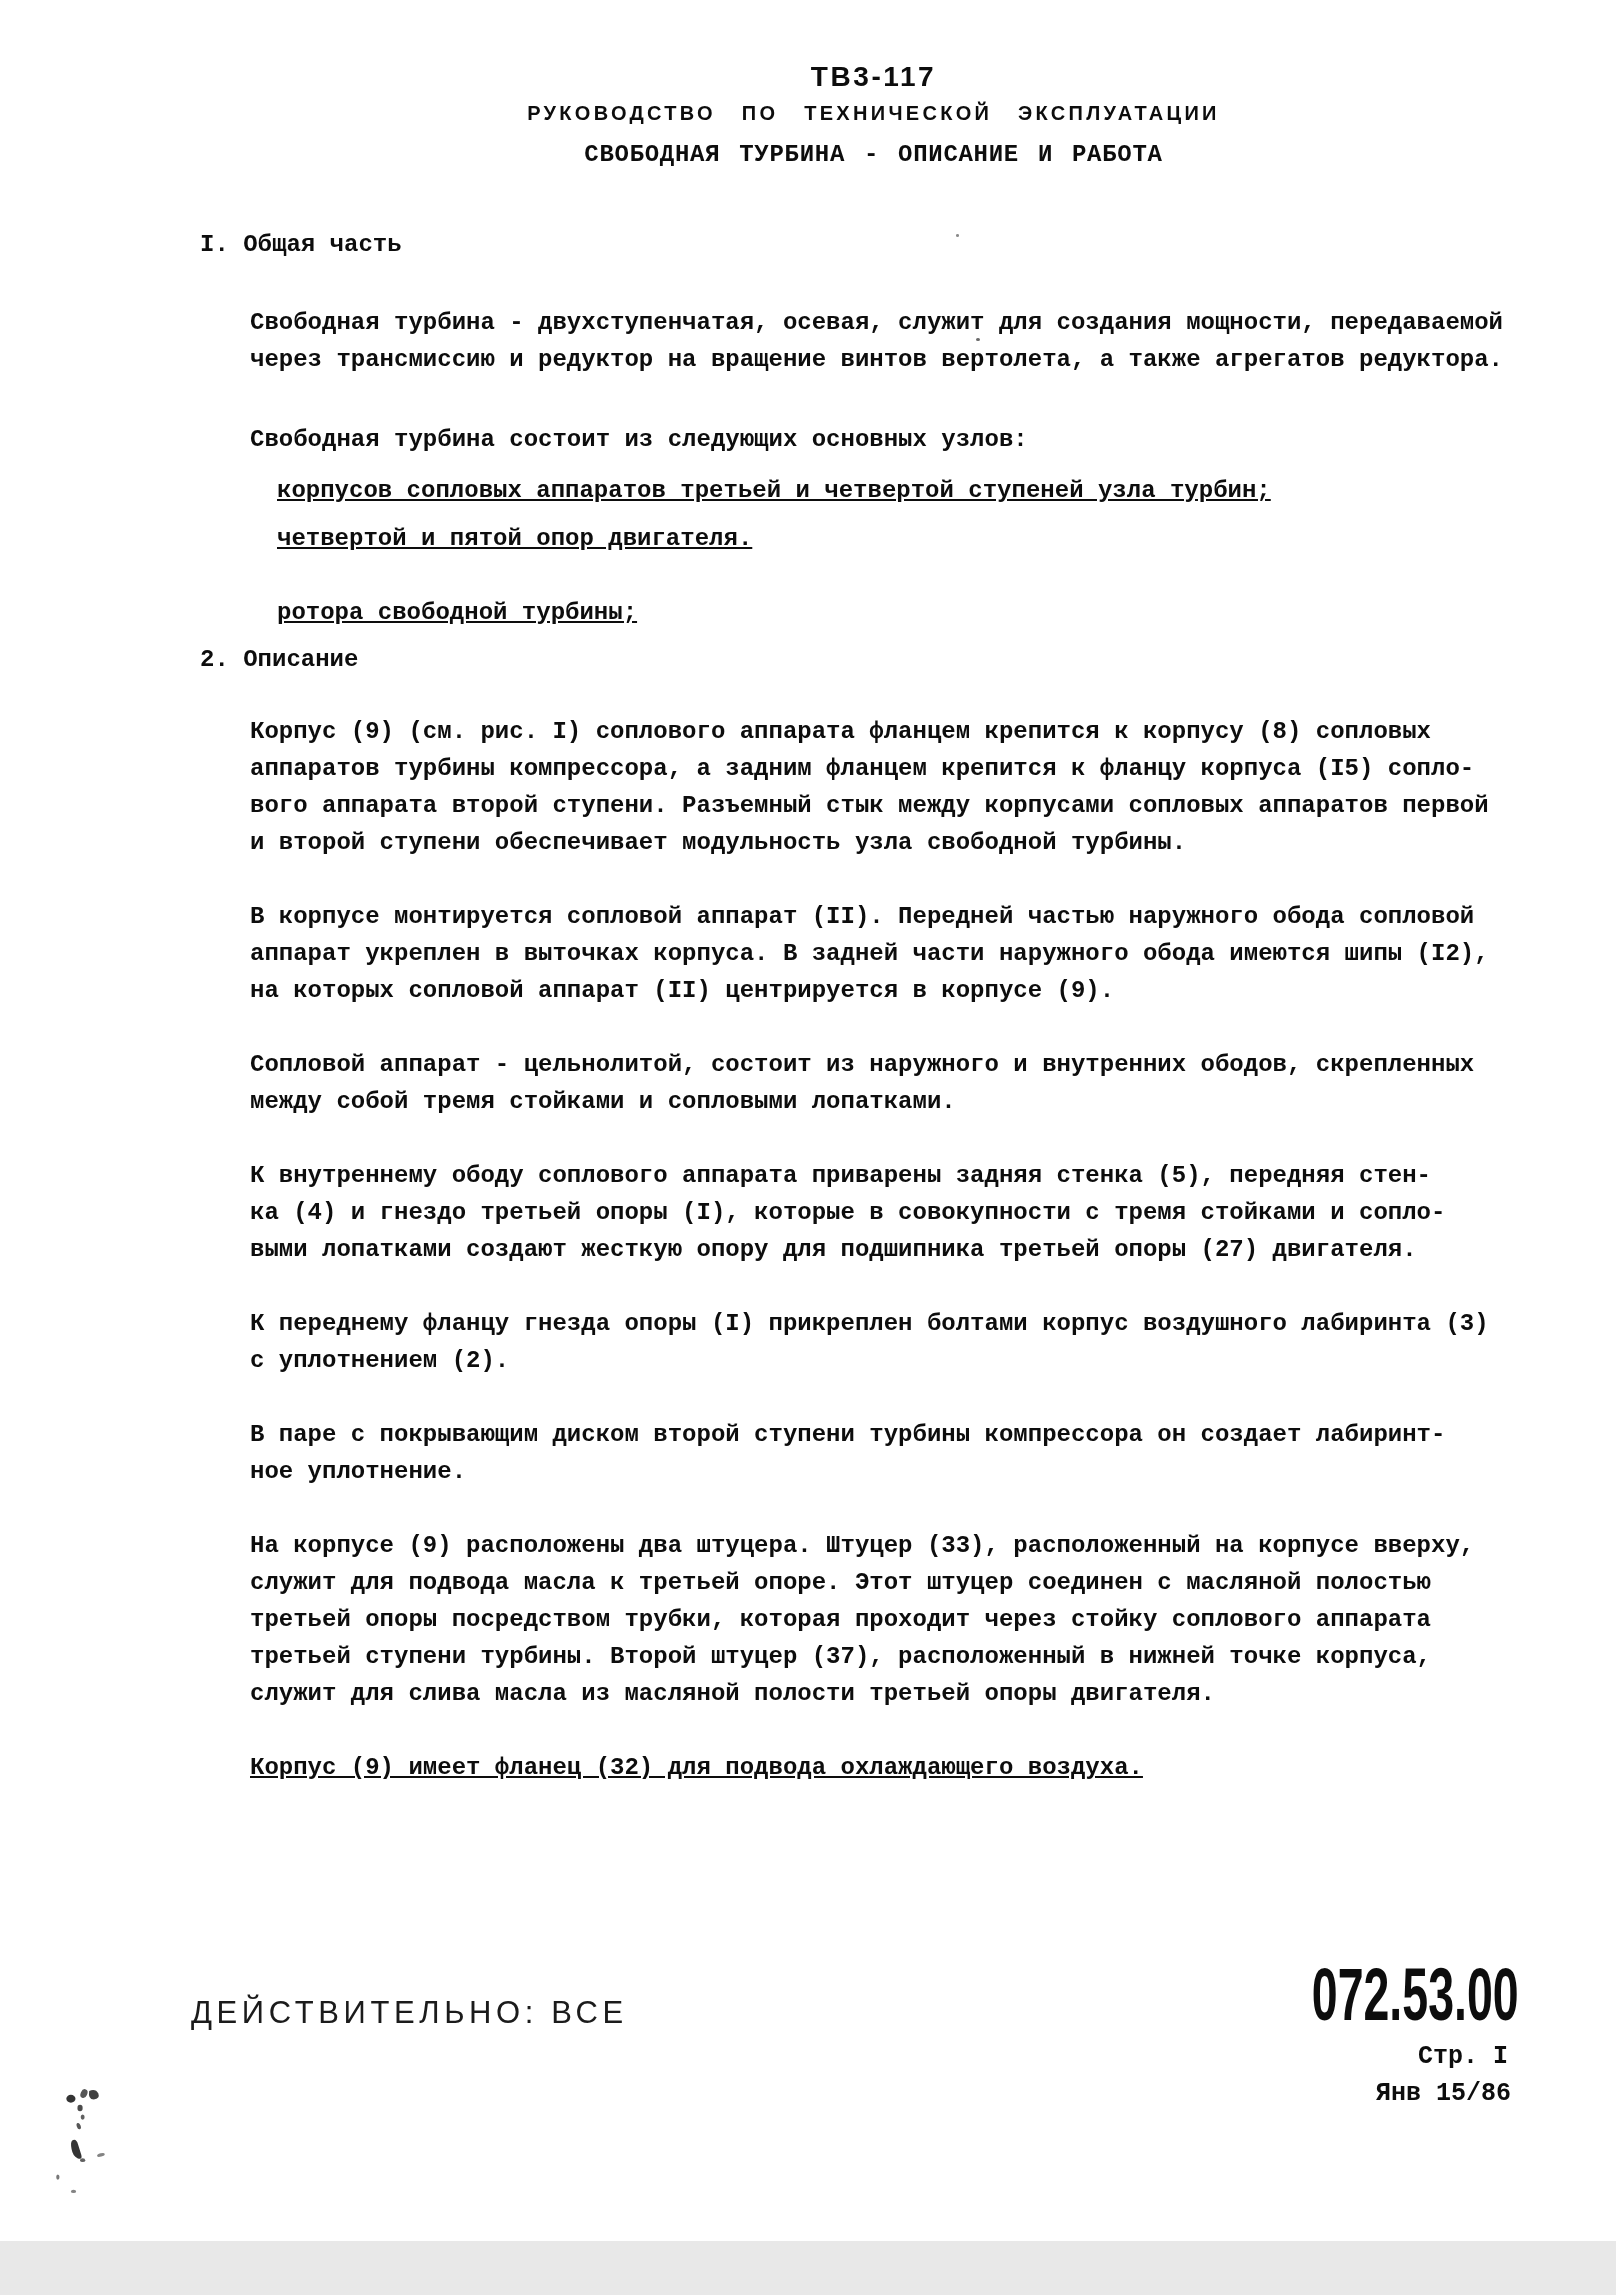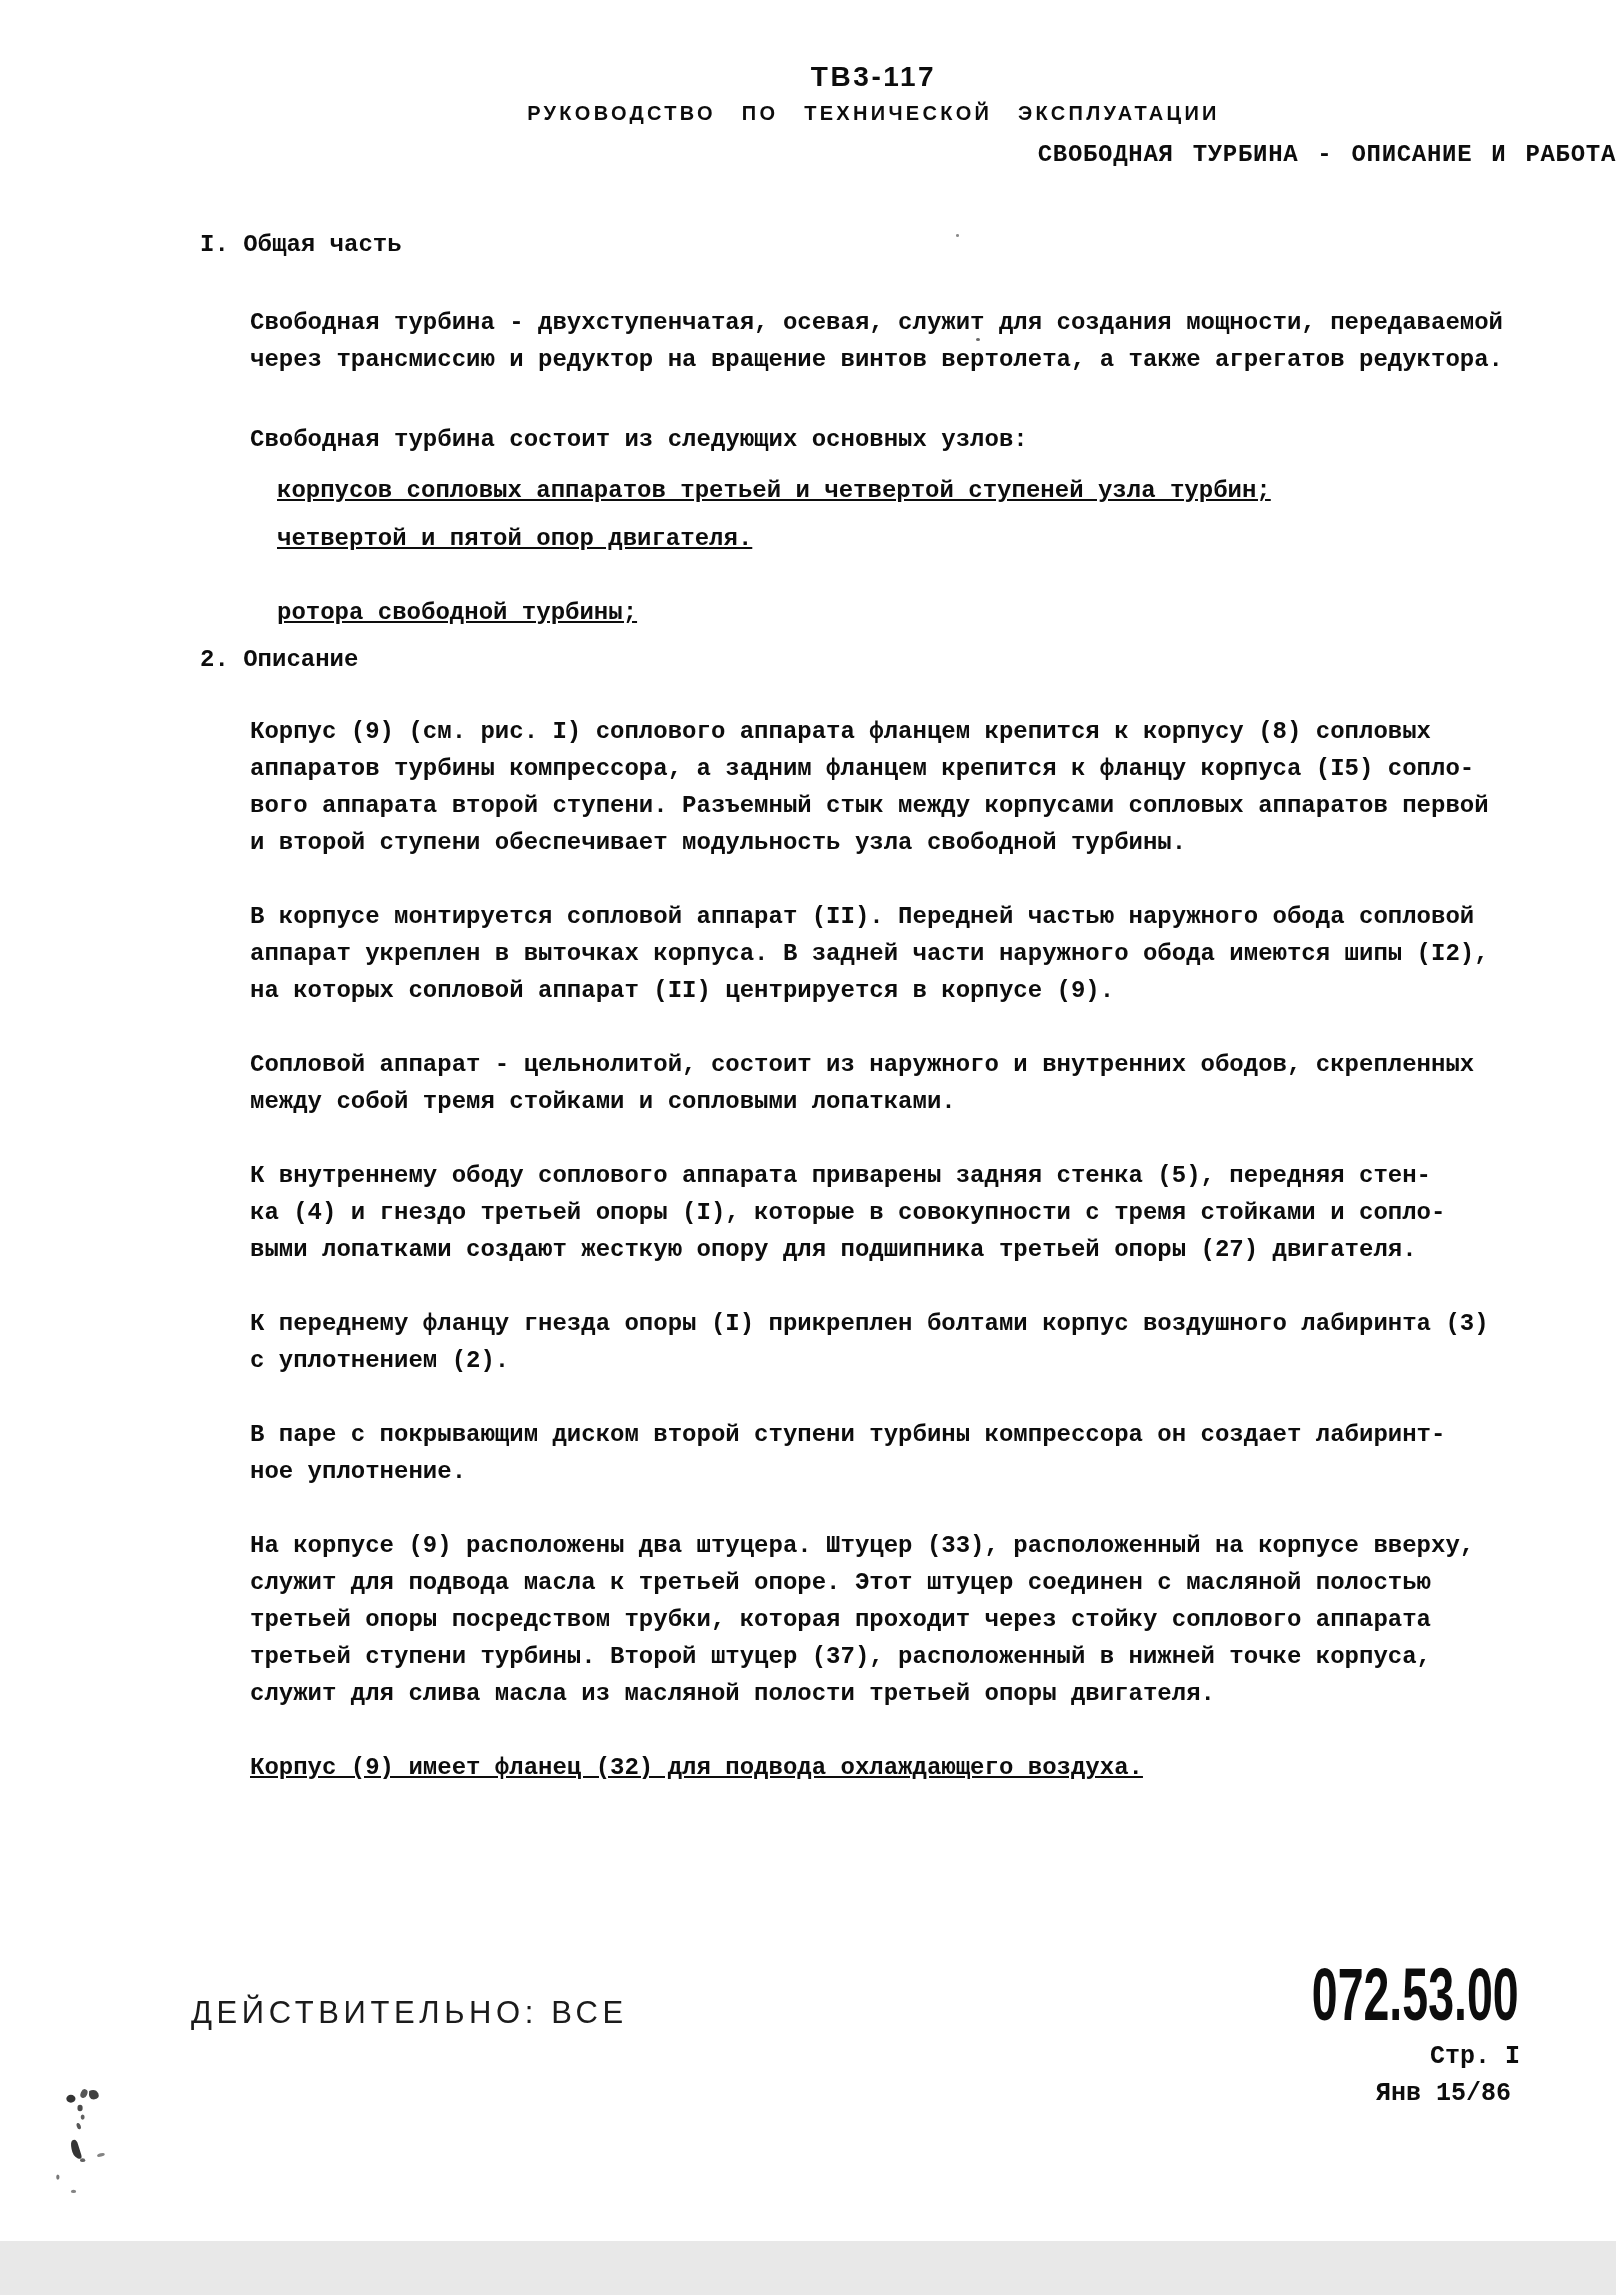--- a/index.html
+++ b/index.html
@@ -39,21 +39,20 @@
     word-spacing: 17px;
     line-height: 1.1;
   }
   .doc-subtitle {
     margin-top: 18.3px;
     font-size: 24px;
     font-weight: 700;
     letter-spacing: 0.7px;
     word-spacing: 3.9px;
     line-height: 1.1;
-    text-align: right;
   }
 
   
   .content {
     position: absolute;
     top: 226px;
     left: 200px;
     width: 1384px;
     font-size: 24px;
     line-height: 37px;
@@ -89,21 +88,21 @@
     font-weight: 700;
     font-size: 75px;
     line-height: 1;
     letter-spacing: 0;
     transform: scaleX(0.62);
     transform-origin: 100% 0;
     white-space: nowrap;
   }
   .page-num {
     position: absolute;
-    right: 96px;
+    right: 108px;
     top: 2042px;
     font-size: 25px;
     font-weight: 700;
     text-align: right;
   }
   .rev-date {
     position: absolute;
     right: 105px;
     top: 2079px;
     font-size: 25px;

